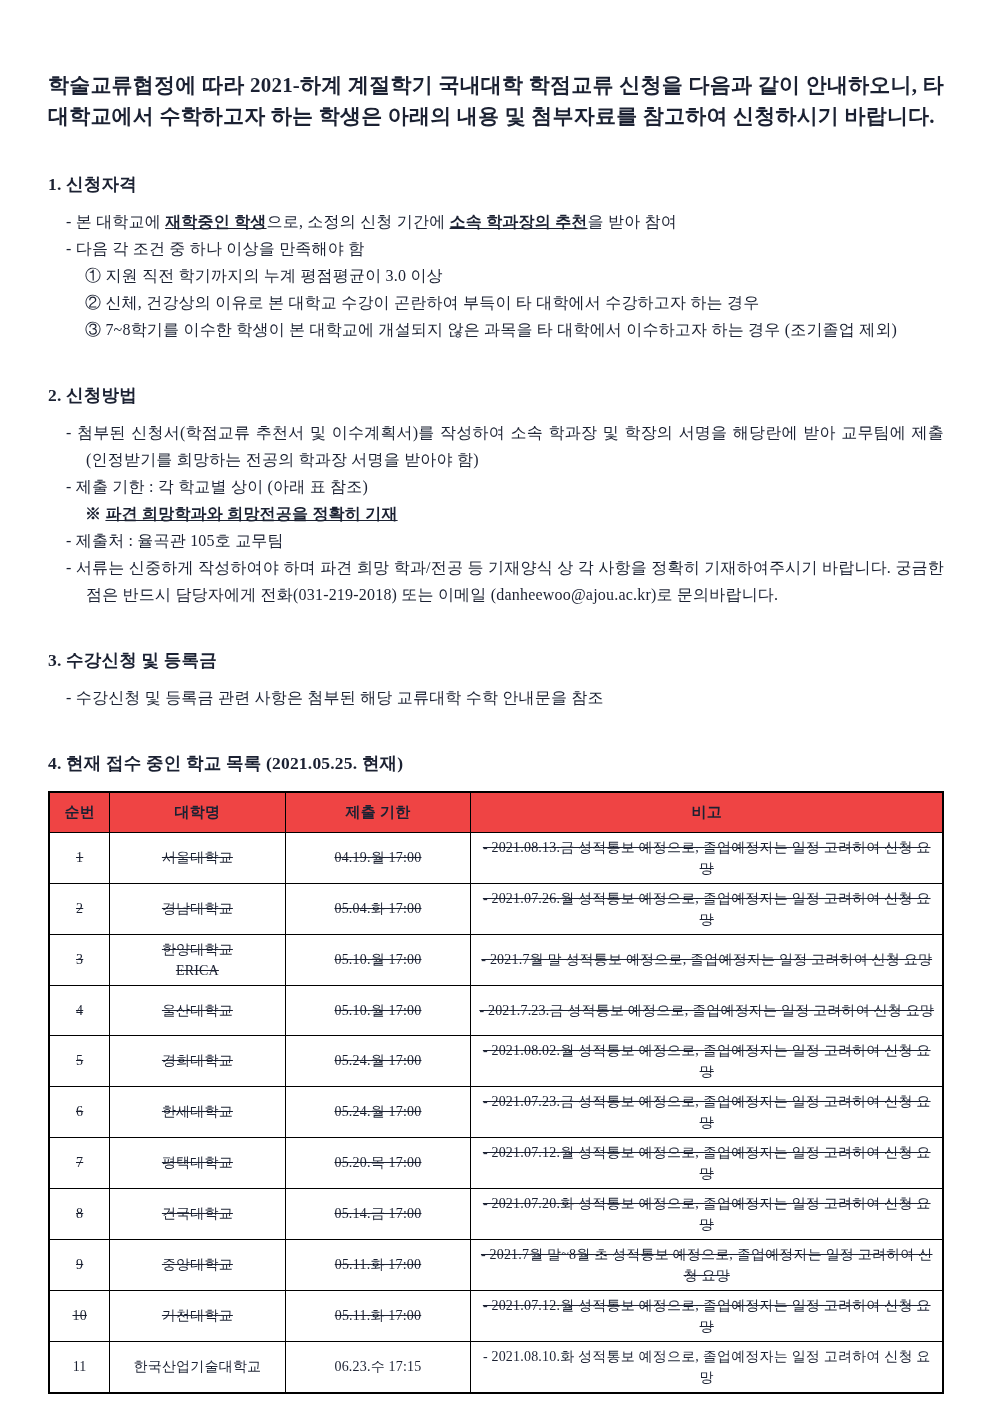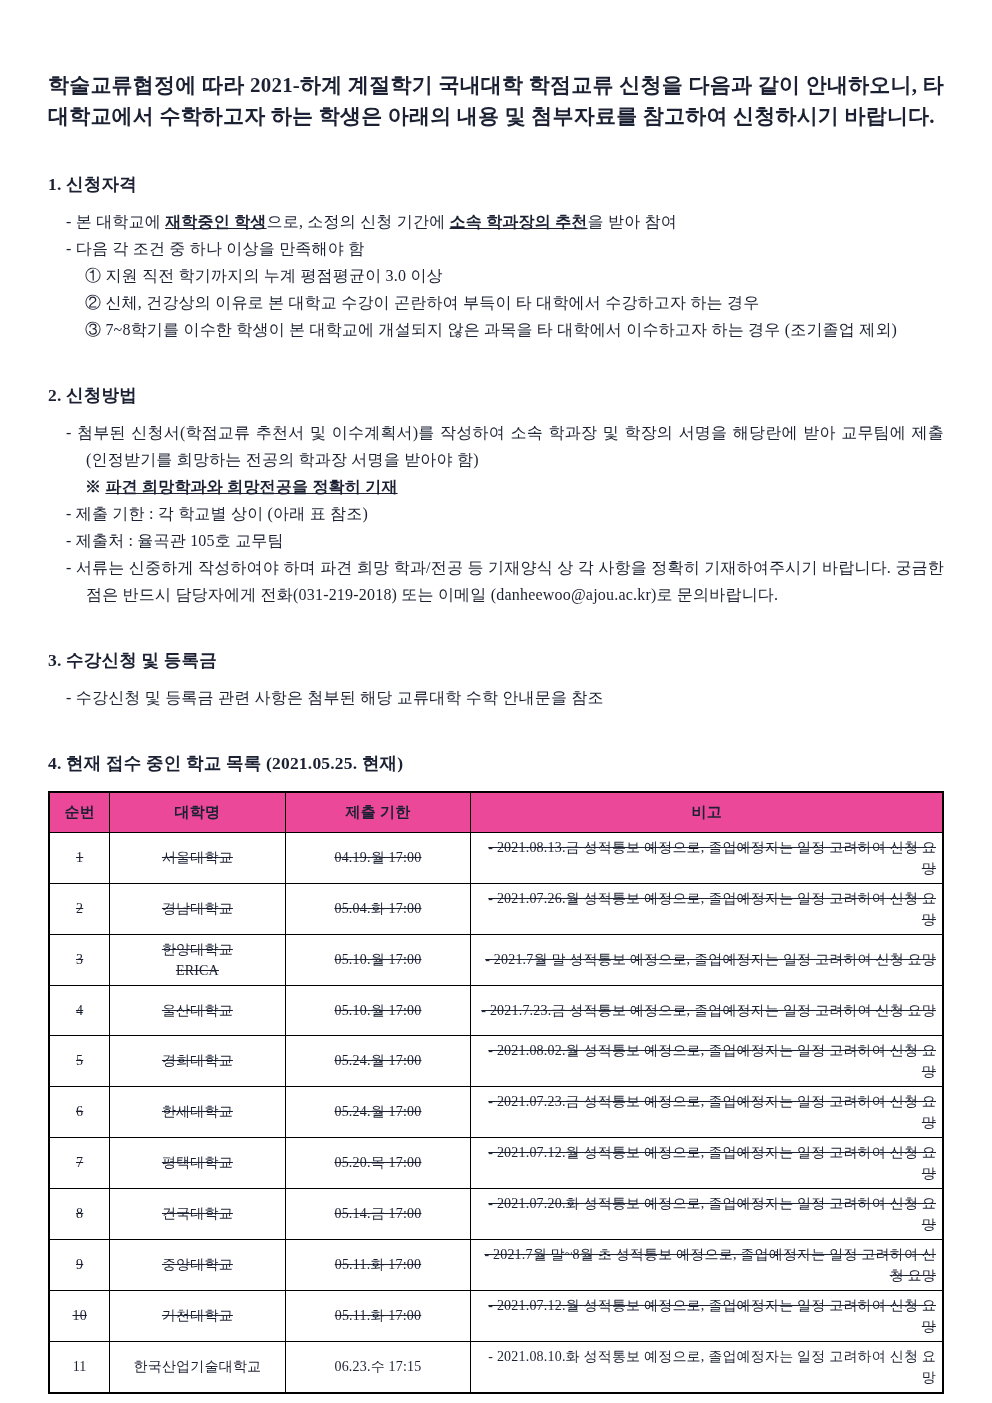--- a/index.html
+++ b/index.html
@@ -58,60 +58,60 @@
     border-collapse: collapse;
     border: 2px solid #000000;
     margin-top: 16px;
     table-layout: fixed;
   }
   table.schools th, table.schools td {
     border: 1px solid #000000;
     box-sizing: border-box;
   }
   table.schools th {
-    background: #ec4899;
+    background: #ef4444;
     font-size: 15px;
     font-weight: bold;
     height: 40px;
     text-align: center;
     vertical-align: middle;
     padding: 2px 4px;
   }
   table.schools td {
     font-size: 14px;
     line-height: 21px;
     padding: 4px 6px;
     height: 50px;
     vertical-align: middle;
   }
   td.c-no, td.c-univ, td.c-deadline {
     text-align: center;
   }
   td.c-univ { white-space: pre-line; font-size: 14.5px; }
-  td.c-note { text-align: right; padding-left: 10px; padding-right: 10px; margin-top: 20px; }
+  td.c-note { text-align: center; padding-left: 10px; padding-right: 10px; margin-top: 20px; }
   tr.struck td, tr.struck td span {
     text-decoration: line-through;
   }
 </style>
 </head>
 <body>
 
 <div class="page">
   <div id="doc-body">
       <p class="intro"><span class="b">학술교류협정에 따라 2021-하계 계절학기 국내대학 학점교류 신청을 다음과 같이 안내하오니, 타 대학교에서 수학하고자 하는 학생은 아래의 내용 및 첨부자료를 참고하여 신청하시기 바랍니다.</span></p>
       <h2 class="heading">1. 신청자격</h2>
       <p class="line dash"><span>- 본 대학교에 </span><span class="b u">재학중인 학생</span><span>으로, 소정의 신청 기간에 </span><span class="b u">소속 학과장의 추천</span><span>을 받아 참여</span></p>
       <p class="line dash"><span>- 다음 각 조건 중 하나 이상을 만족해야 함</span></p>
       <p class="line circ"><span>① 지원 직전 학기까지의 누계 평점평균이 3.0 이상</span></p>
       <p class="line circ"><span>② 신체, 건강상의 이유로 본 대학교 수강이 곤란하여 부득이 타 대학에서 수강하고자 하는 경우</span></p>
       <p class="line circ"><span>③ 7~8학기를 이수한 학생이 본 대학교에 개설되지 않은 과목을 타 대학에서 이수하고자 하는 경우 (조기졸업 제외)</span></p>
       <h2 class="heading">2. 신청방법</h2>
       <p class="line dash"><span>- 첨부된 신청서(학점교류 추천서 및 이수계획서)를 작성하여 소속 학과장 및 학장의 서명을 해당란에 받아 교무팀에 제출 (인정받기를 희망하는 전공의 학과장 서명을 받아야 함)</span></p>
+      <p class="line dash"><span>- 제출 기한 : 각 학교별 상이 (아래 표 참조)</span></p>
       <p class="line star"><span class="b">※ </span><span class="b u">파견 희망학과와 희망전공을 정확히 기재</span></p>
-      <p class="line dash"><span>- 제출 기한 : 각 학교별 상이 (아래 표 참조)</span></p>
       <p class="line dash"><span>- 제출처 : 율곡관 105호 교무팀</span></p>
       <p class="line dash"><span>- 서류는 신중하게 작성하여야 하며 파견 희망 학과/전공 등 기재양식 상 각 사항을 정확히 기재하여주시기 바랍니다. 궁금한 점은 반드시 담당자에게 전화(031-219-2018) 또는 이메일 (danheewoo@ajou.ac.kr)로 문의바랍니다.</span></p>
       <h2 class="heading">3. 수강신청 및 등록금</h2>
       <p class="line dash"><span>- 수강신청 및 등록금 관련 사항은 첨부된 해당 교류대학 수학 안내문을 참조</span></p>
       <h2 class="heading">4. 현재 접수 중인 학교 목록 (2021.05.25. 현재)</h2>
     </div>
 
   <table class="schools">
     <colgroup id="table-colgroup">
         <col style="width: 6.8%;">

